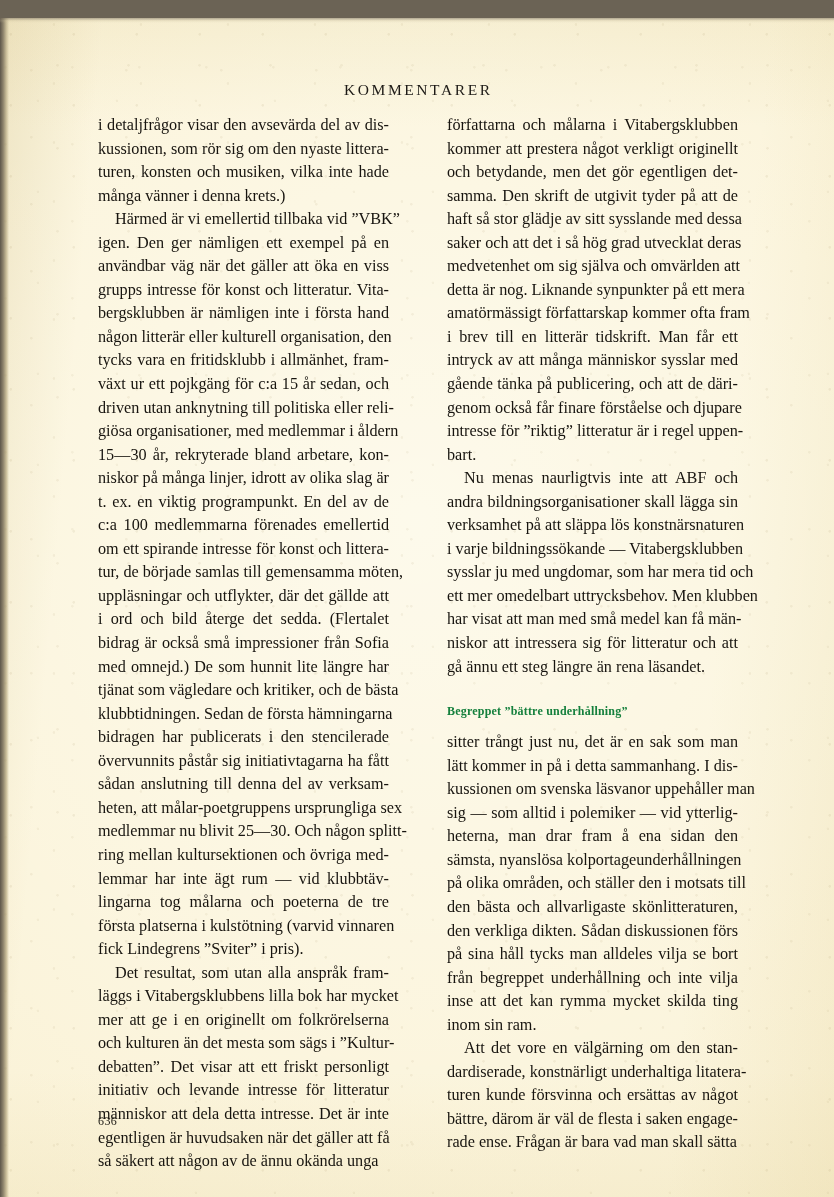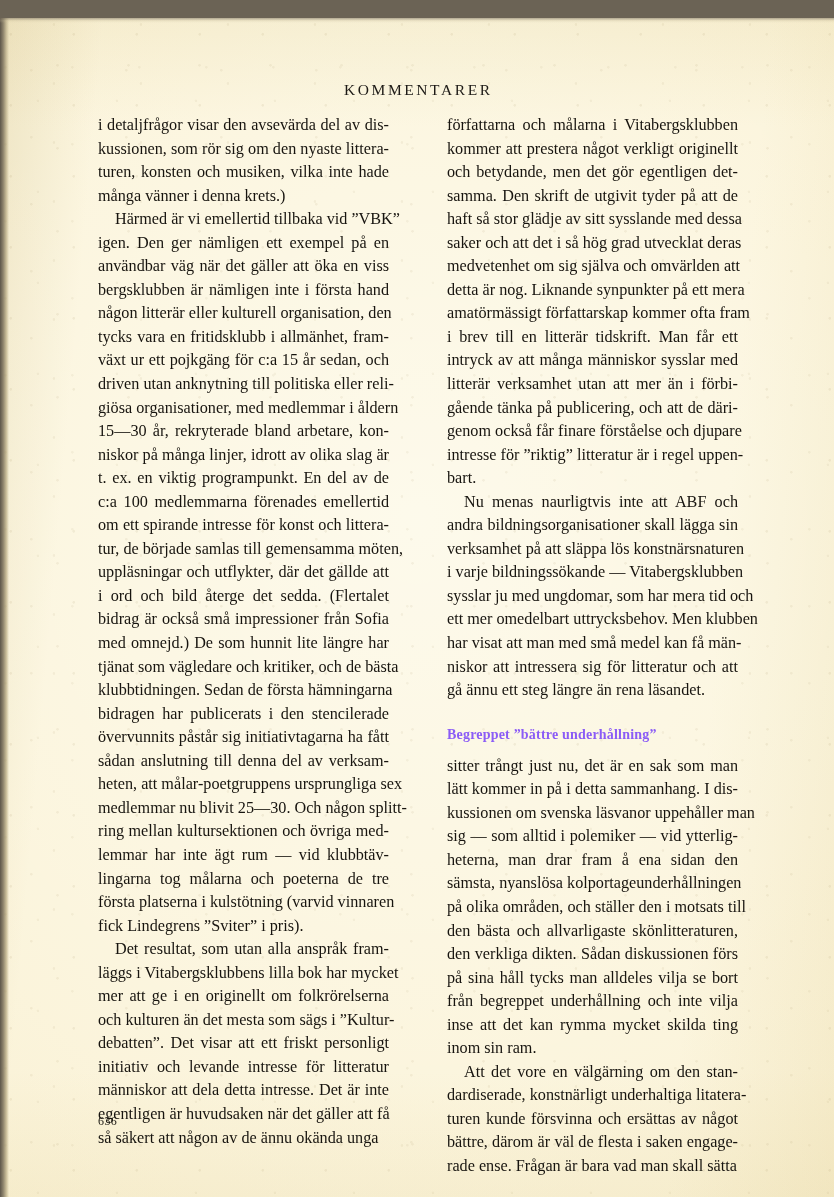--- a/index.html
+++ b/index.html
@@ -94,24 +94,24 @@
   }
   .ln.last {
     text-align-last: left;
   }
   .ln.indent {
     text-indent: 17px;
   }
 
   .section-head {
     display: block;
-    font-size: 14px;
+    font-size: 12px;
     line-height: 22px;
     font-weight: bold;
-    color: #8b5cf6;
+    color: #15803d;
     margin-top: 21px;
     margin-bottom: 9px;
     letter-spacing: 0.2px;
     white-space: pre;
   }
 
   .folio {
     position: absolute;
     left: 98px;
     top: 1096px;
@@ -155,20 +155,21 @@
           <p class="para">
             <span class="ln">i detaljfrågor visar den avsevärda del av dis-</span>
             <span class="ln">kussionen, som rör sig om den nyaste littera-</span>
             <span class="ln">turen, konsten och musiken, vilka inte hade</span>
             <span class="ln last">många vänner i denna krets.)</span>
           </p>
           <p class="para">
             <span class="ln indent">Härmed är vi emellertid tillbaka vid ”VBK”</span>
             <span class="ln">igen. Den ger nämligen ett exempel på en</span>
             <span class="ln">användbar väg när det gäller att öka en viss</span>
+            <span class="ln">grupps intresse för konst och litteratur. Vita-</span>
             <span class="ln">bergsklubben är nämligen inte i första hand</span>
             <span class="ln">någon litterär eller kulturell organisation, den</span>
             <span class="ln">tycks vara en fritidsklubb i allmänhet, fram-</span>
             <span class="ln">växt ur ett pojkgäng för c:a 15 år sedan, och</span>
             <span class="ln">driven utan anknytning till politiska eller reli-</span>
             <span class="ln">giösa organisationer, med medlemmar i åldern</span>
             <span class="ln">15—30 år, rekryterade bland arbetare, kon-</span>
             <span class="ln">niskor på många linjer, idrott av olika slag är</span>
             <span class="ln">t. ex. en viktig programpunkt. En del av de</span>
             <span class="ln">c:a 100 medlemmarna förenades emellertid</span>
@@ -210,21 +211,20 @@
             <span class="ln">kommer att prestera något verkligt originellt</span>
             <span class="ln">och betydande, men det gör egentligen det-</span>
             <span class="ln">samma. Den skrift de utgivit tyder på att de</span>
             <span class="ln">haft så stor glädje av sitt sysslande med dessa</span>
             <span class="ln">saker och att det i så hög grad utvecklat deras</span>
             <span class="ln">medvetenhet om sig själva och omvärlden att</span>
             <span class="ln">detta är nog. Liknande synpunkter på ett mera</span>
             <span class="ln">amatörmässigt författarskap kommer ofta fram</span>
             <span class="ln">i brev till en litterär tidskrift. Man får ett</span>
             <span class="ln">intryck av att många människor sysslar med</span>
-            <span class="ln">litterär verksamhet utan att mer än i förbi-</span>
             <span class="ln">gående tänka på publicering, och att de däri-</span>
             <span class="ln">genom också får finare förståelse och djupare</span>
             <span class="ln">intresse för ”riktig” litteratur är i regel uppen-</span>
             <span class="ln last">bart.</span>
           </p>
           <p class="para">
             <span class="ln indent">Nu menas naurligtvis inte att ABF och</span>
             <span class="ln">andra bildningsorganisationer skall lägga sin</span>
             <span class="ln">verksamhet på att släppa lös konstnärsnaturen</span>
             <span class="ln">i varje bildningssökande — Vitabergsklubben</span>

